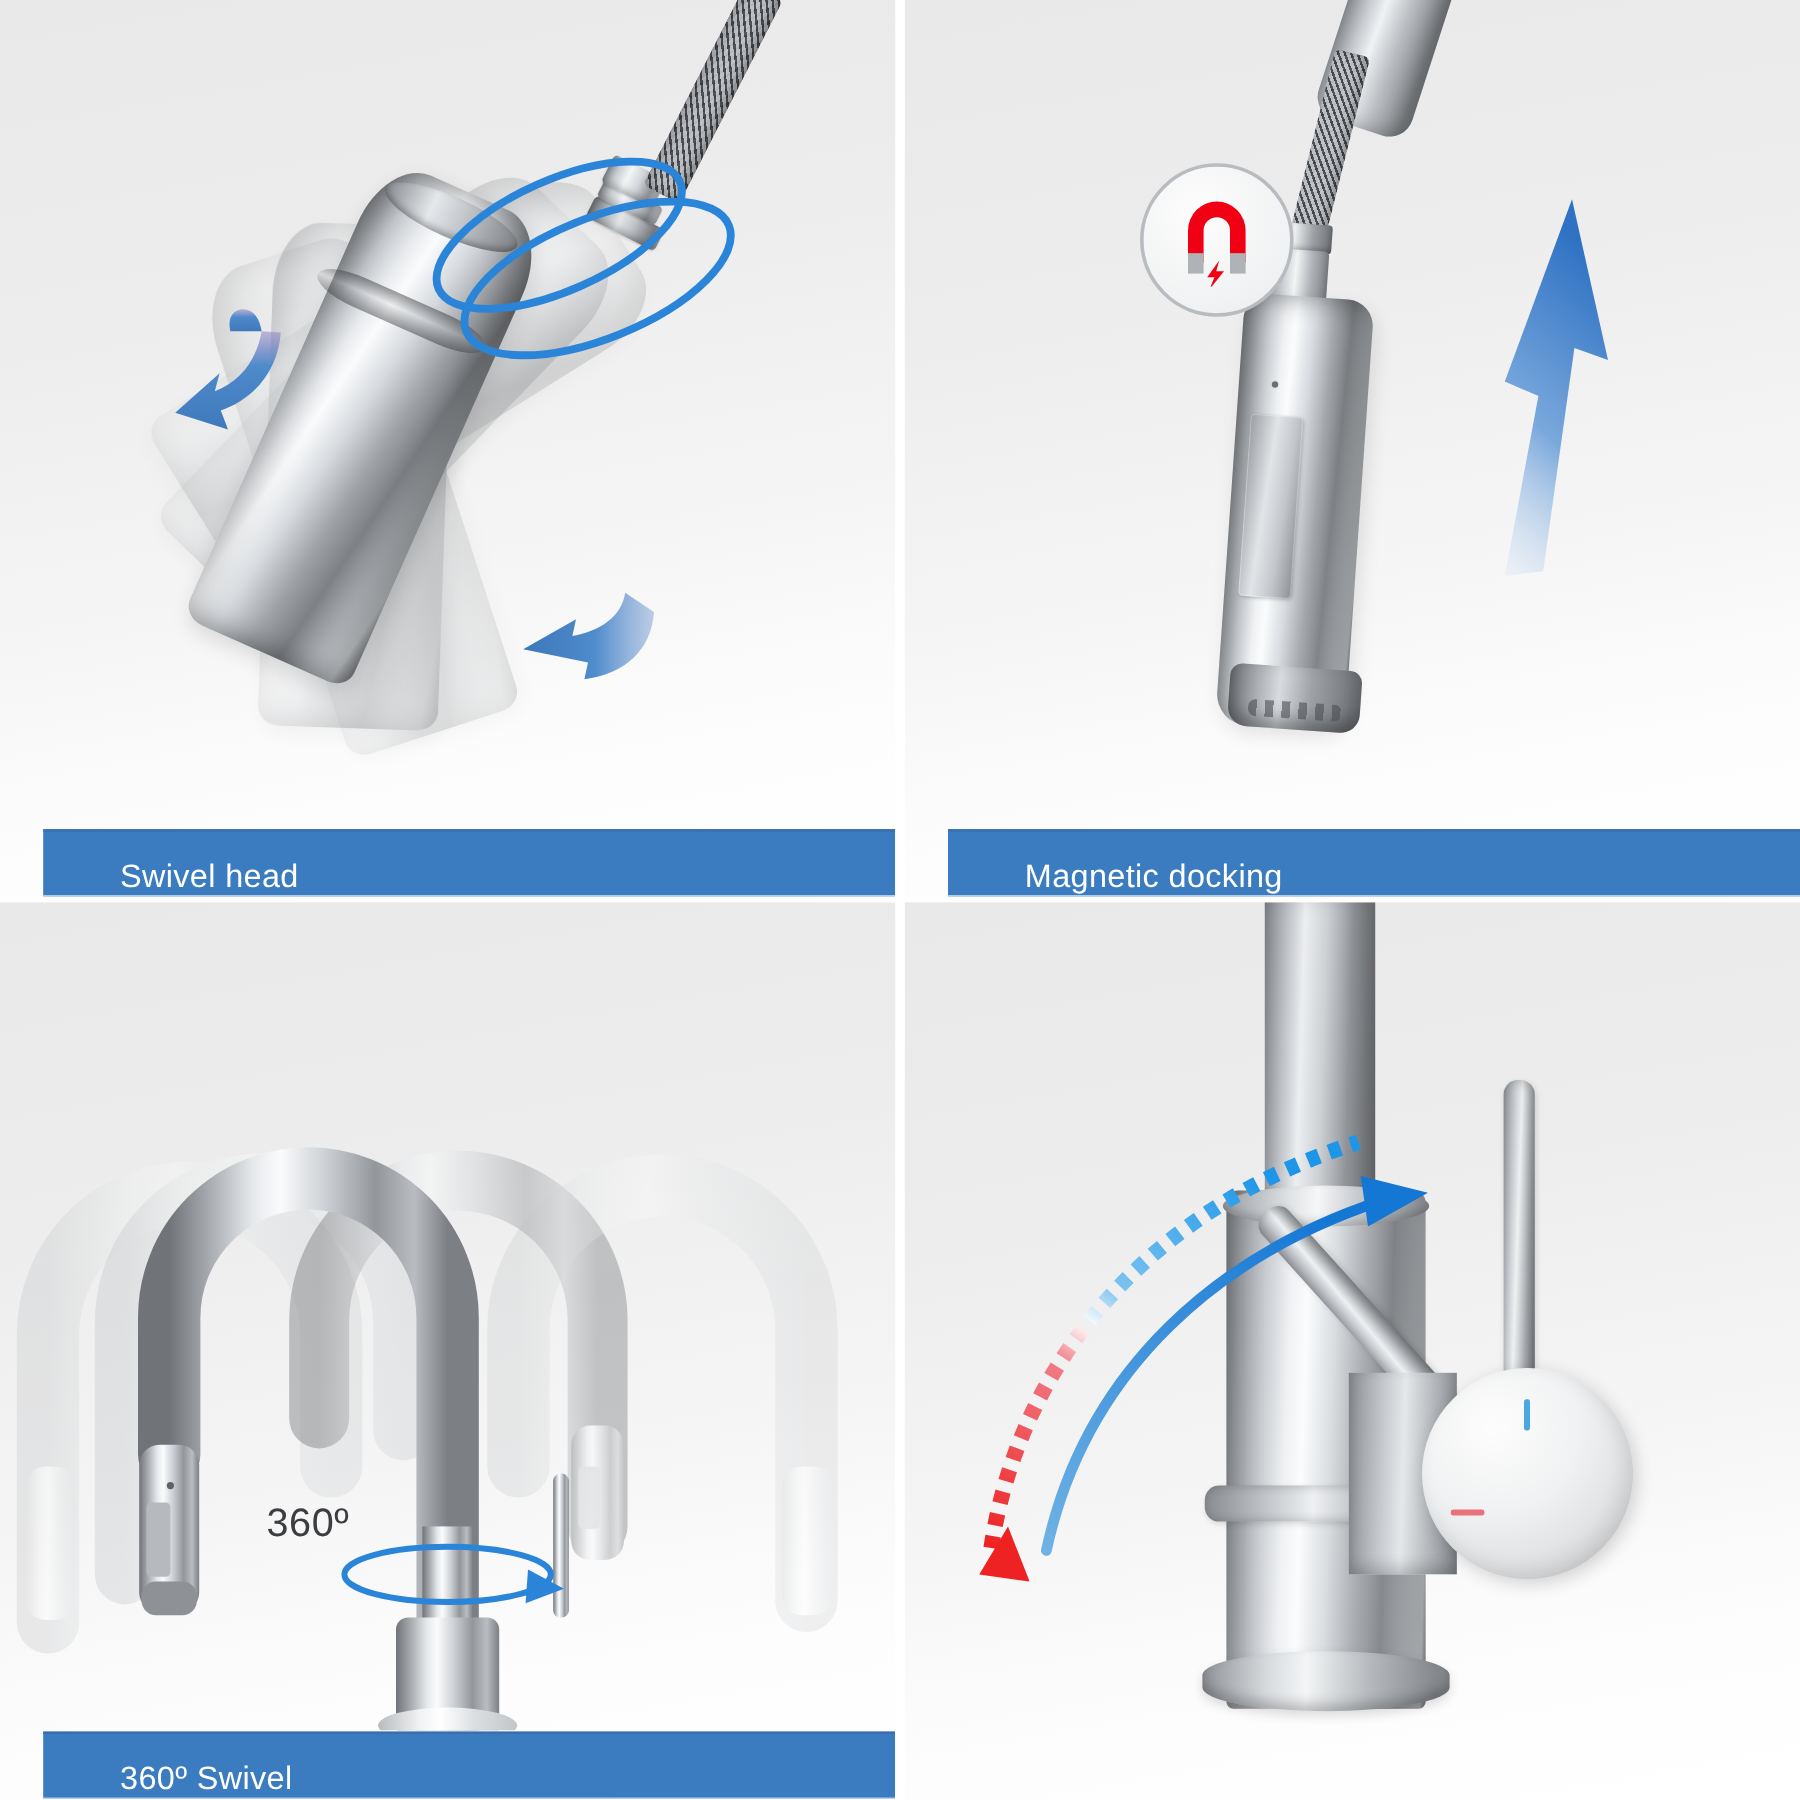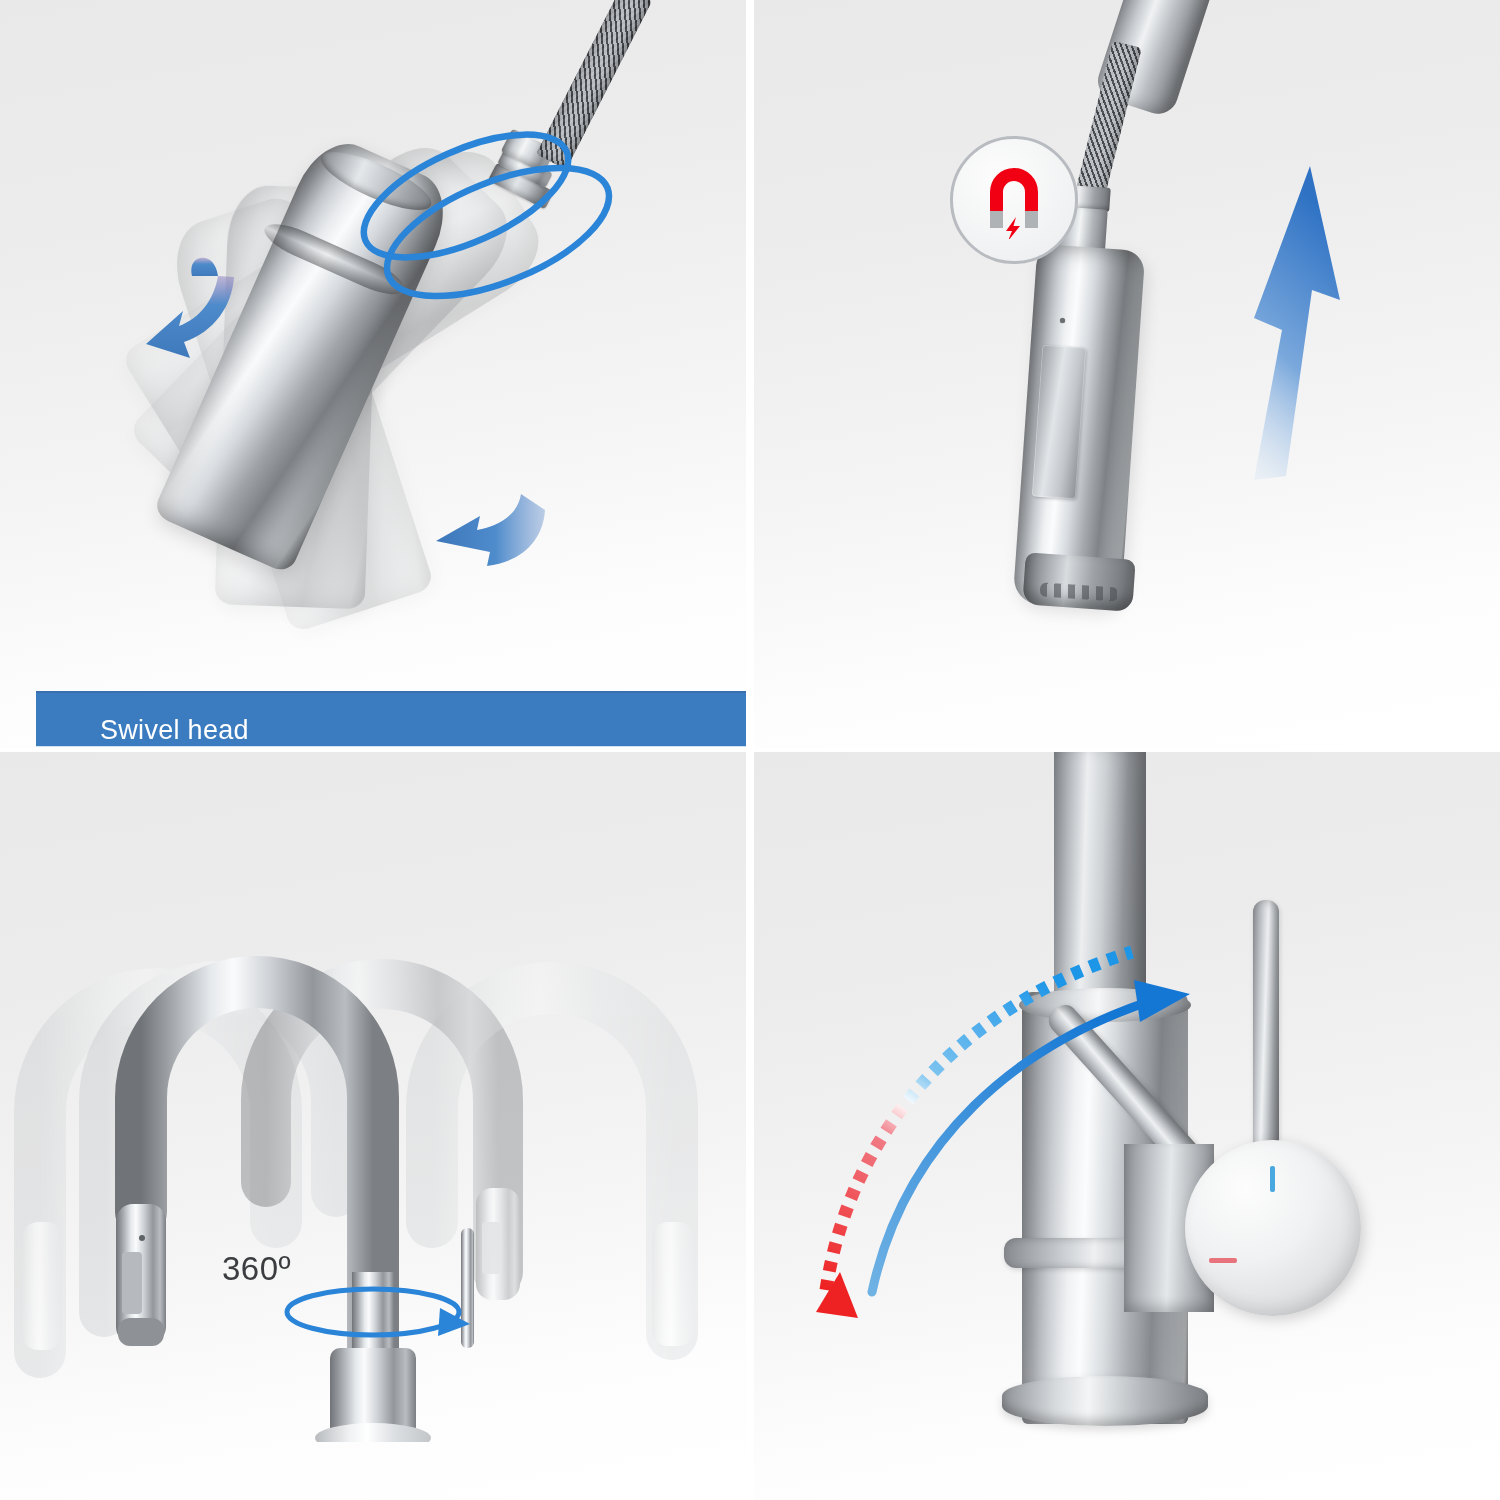--- a/index.html
+++ b/index.html
@@ -347,20 +347,23 @@
           <linearGradient id="gup" x1="0" y1="1" x2="0.25" y2="0">
             <stop offset="0" stop-color="#cfe0f2" stop-opacity=".25"></stop>
             <stop offset="0.45" stop-color="#7aa8dc"></stop>
             <stop offset="1" stop-color="#2f72c4"></stop>
           </linearGradient>
         </defs>
         <g>
           <path d="M500 480 L528 330 L500 318 L556 166 L586 300 L558 290 L532 476 Z" fill="url(#gup)"></path>
         </g>
       </svg>
+    </div>
+    <div class="caption">
+      <span class="caption-text">Magnetic docking</span>
     </div>
   </div>
 
   <div class="gutter-h" style="grid-column:1/4;"></div>
 
   <div class="panel bottom">
     <div class="stage">
       <svg class="p3-wrap" viewBox="0 0 746 690">
         <defs>
           <linearGradient id="mg" x1="0" y1="0" x2="1" y2="0">
@@ -419,20 +422,23 @@
         <rect x="461" y="476" width="13" height="120" rx="6" fill="url(#mg)"></rect>
 
         <g fill="none" stroke="#2a84d8" stroke-width="5">
           <ellipse cx="373" cy="560" rx="86" ry="23"></ellipse>
         </g>
         <path d="M440 556 L470 572 L438 584 Z" fill="#2a84d8"></path>
       </svg>
 
       <div class="p3-label" style="position:absolute;left:222px;top:498px;">360º</div>
     </div>
+    <div class="caption">
+      <span class="caption-text">360º Swivel</span>
+    </div>
   </div>
 
   <div class="gutter-v"></div>
 
   <div class="panel bottom">
     <div class="stage">
 
       <div class="p4-riser"></div>
       <div class="p4-column"></div>
       <div class="p4-collar"></div>

